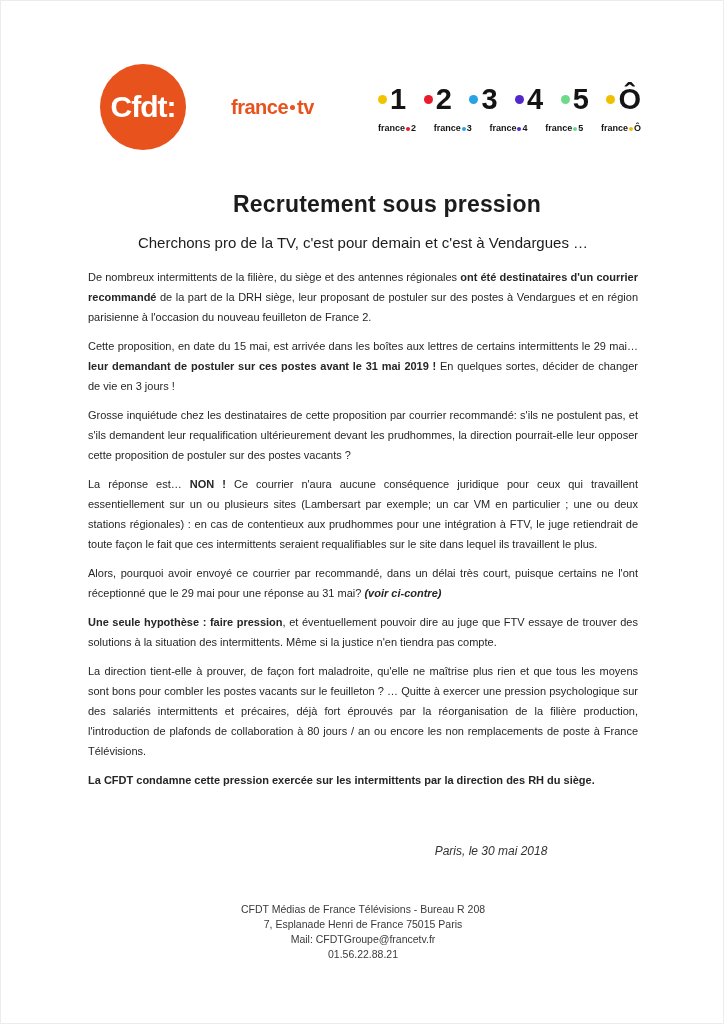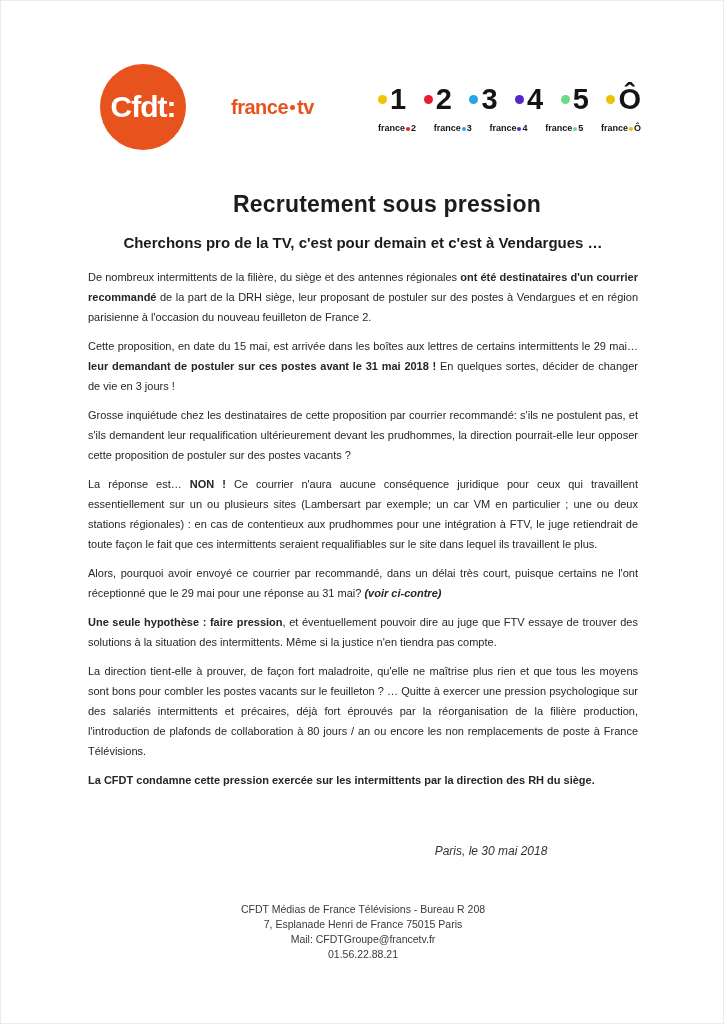--- a/index.html
+++ b/index.html
@@ -33,21 +33,21 @@
   .label-dot{width:4px;height:4px;border-radius:50%;margin:1px 1px 0 1px;flex:0 0 auto;}
   
   .title{
     position:absolute;top:190px;left:0;width:724px;margin:0;
     text-align:center;font-size:23px;font-weight:bold;color:#1c1c1c;
     letter-spacing:0.2px;
     padding-left:24px;
   }
   .subtitle{
     position:absolute;top:233px;left:40px;width:644px;margin:0;
-    text-align:center;font-size:15px;font-weight:bold;color:#1c1c1c;
+    text-align:center;font-size:15px;font-weight:normal;color:#1c1c1c;
   }
   
   .body{
     position:absolute;top:266px;left:87px;width:550px;
     font-size:11px;line-height:20px;text-align:justify;color:#262626;
   }
   .para{margin:0 0 9px 0;}
   .b{font-weight:bold;}
   .i{font-style:italic;}
   .dateline{
@@ -129,21 +129,21 @@
           </div>
         </div>
     </div>
   </div>
 
   <h1 class="title">Recrutement sous pression</h1>
   <h2 class="subtitle">Cherchons pro de la TV, c'est pour demain et c'est à Vendargues …</h2>
 
   <div class="body" id="body-paragraphs">
       <p class="para"><span>De nombreux intermittents de la filière, du siège et des antennes régionales </span><span class="b">ont été destinataires d'un courrier recommandé</span><span> de la part de la DRH siège, leur proposant de postuler sur des postes à Vendargues et en région parisienne à l'occasion du nouveau feuilleton de France 2.</span></p>
-      <p class="para"><span>Cette proposition, en date du 15 mai, est arrivée dans les boîtes aux lettres de certains intermittents le 29 mai… </span><span class="b">leur demandant de postuler sur ces postes avant le 31 mai 2018 !</span><span> En quelques sortes, décider de changer de vie en 3 jours !</span></p>
+      <p class="para"><span>Cette proposition, en date du 15 mai, est arrivée dans les boîtes aux lettres de certains intermittents le 29 mai… </span><span class="b">leur demandant de postuler sur ces postes avant le 31 mai 2019 !</span><span> En quelques sortes, décider de changer de vie en 3 jours !</span></p>
       <p class="para"><span>Grosse inquiétude chez les destinataires de cette proposition par courrier recommandé: s'ils ne postulent pas, et s'ils demandent leur requalification ultérieurement devant les prudhommes, la direction pourrait-elle leur opposer cette proposition de postuler sur des postes vacants ?</span></p>
       <p class="para"><span>La réponse est… </span><span class="b">NON !</span><span> Ce courrier n'aura aucune conséquence juridique pour ceux qui travaillent essentiellement sur un ou plusieurs sites (Lambersart par exemple; un car VM en particulier ; une ou deux stations régionales) : en cas de contentieux aux prudhommes pour une intégration à FTV, le juge retiendrait de toute façon le fait que ces intermittents seraient requalifiables sur le site dans lequel ils travaillent le plus.</span></p>
       <p class="para"><span>Alors, pourquoi avoir envoyé ce courrier par recommandé, dans un délai très court, puisque certains ne l'ont réceptionné que le 29 mai pour une réponse au 31 mai? </span><span class="b i">(voir ci-contre)</span></p>
       <p class="para"><span class="b">Une seule hypothèse : faire pression</span><span>, et éventuellement pouvoir dire au juge que FTV essaye de trouver des solutions à la situation des intermittents. Même si la justice n'en tiendra pas compte.</span></p>
       <p class="para"><span>La direction tient-elle à prouver, de façon fort maladroite, qu'elle ne maîtrise plus rien et que tous les moyens sont bons pour combler les postes vacants sur le feuilleton ? … Quitte à exercer une pression psychologique sur des salariés intermittents et précaires, déjà fort éprouvés par la réorganisation de la filière production, l'introduction de plafonds de collaboration à 80 jours / an ou encore les non remplacements de poste à France Télévisions.</span></p>
       <p class="para"><span class="b">La CFDT condamne cette pression exercée sur les intermittents par la direction des RH du siège.</span></p>
     </div>
 
   <div class="dateline">Paris, le 30 mai 2018</div>
 

